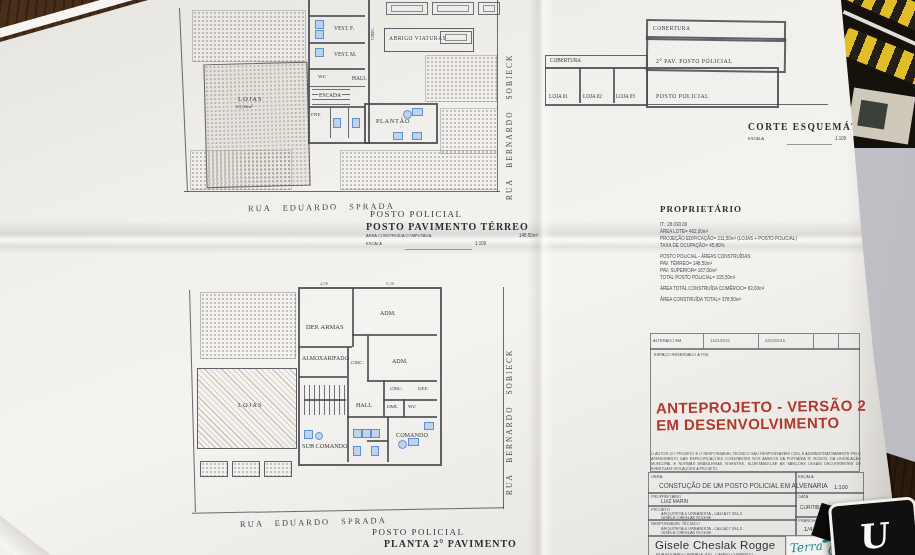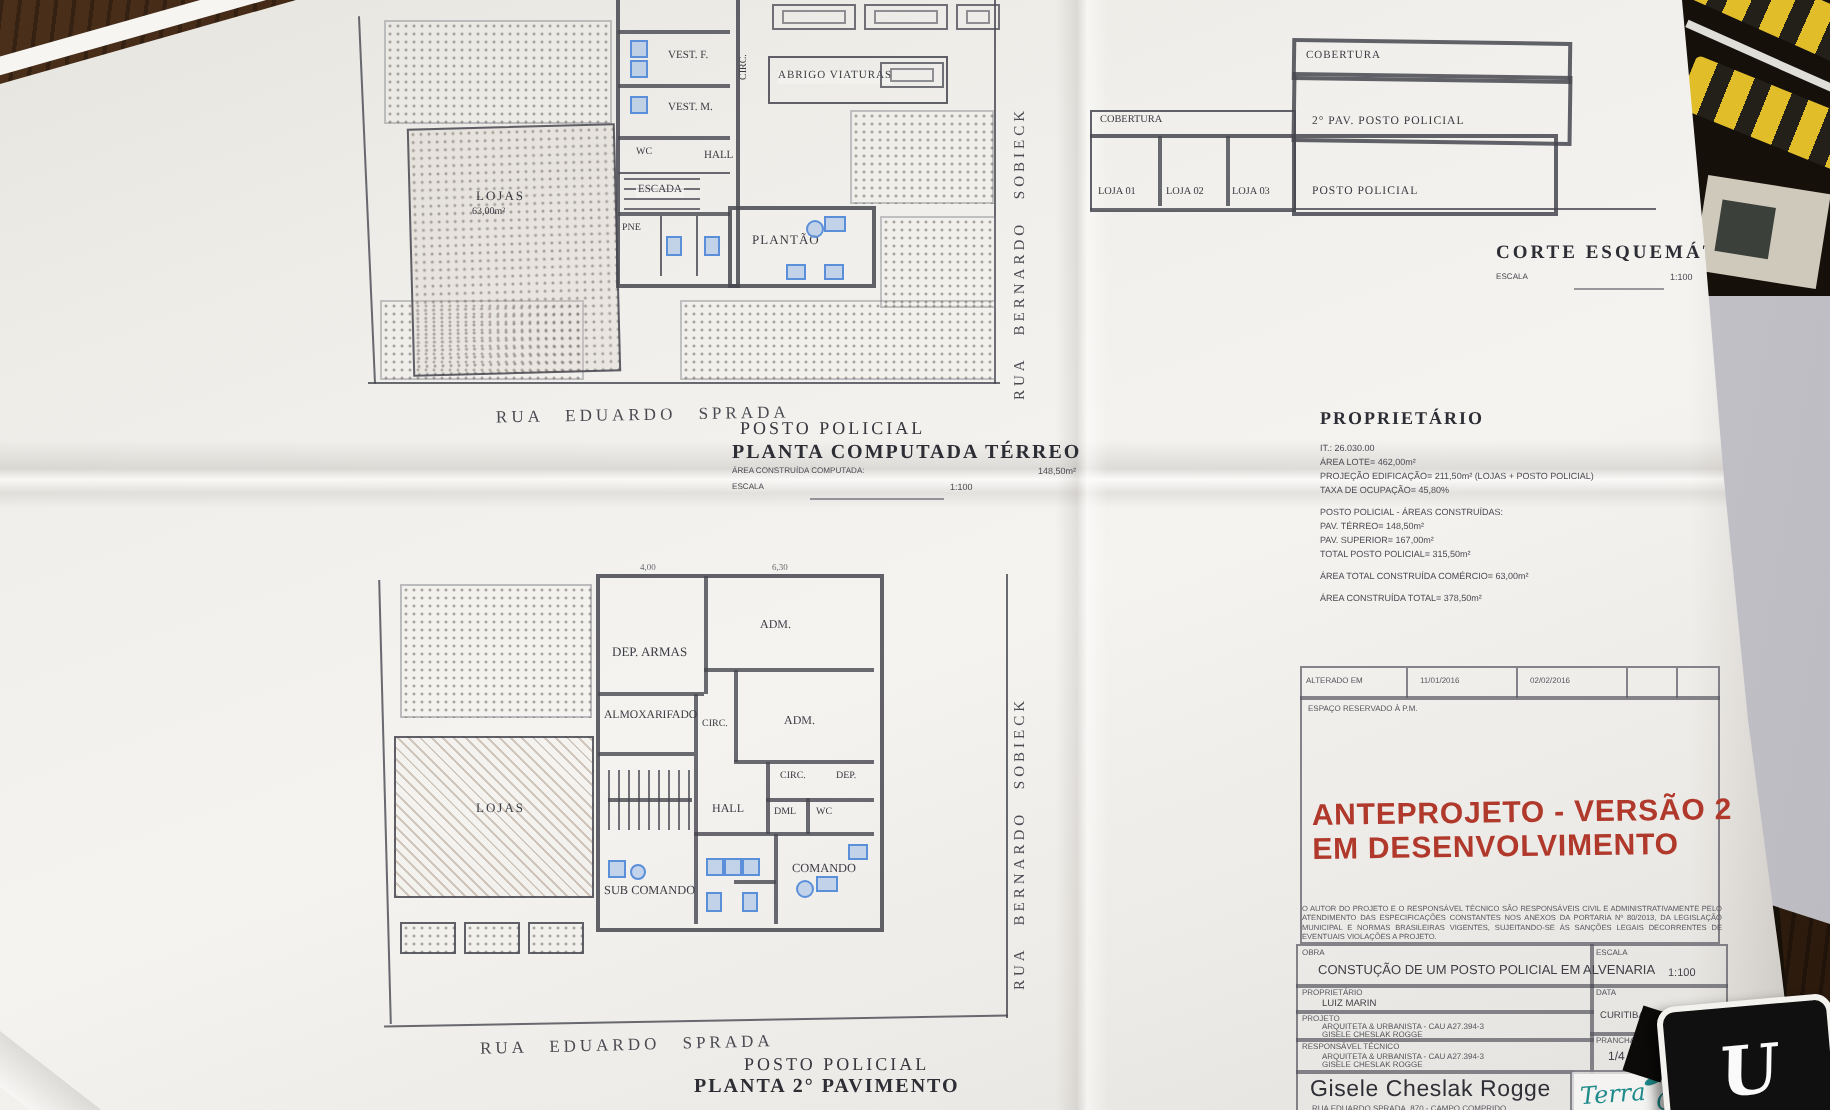--- a/index.html
+++ b/index.html
@@ -153,21 +153,21 @@
   <div class="car" style="left:478px;top:2px;width:20px;height:11px;">
       <i></i>
     </div>
   <div class="car" style="left:440px;top:31px;width:30px;height:11px;">
       <i></i>
     </div>
 
   <span class="lbl street" style="left:248px;top:203px;transform:rotate(-1deg);">RUA EDUARDO SPRADA</span>
   <span class="lbl street vstreet" style="left:506px;top:200px;font-size:7.5px;">RUA BERNARDO SOBIECK</span>
   <span class="lbl ptitle1" style="left:370px;top:210px;">POSTO POLICIAL</span>
-  <span class="lbl ptitle2" style="left:366px;top:222px;">PLANTA COMPUTADA TÉRREO</span>
+  <span class="lbl ptitle2" style="left:366px;top:222px;">POSTO PAVIMENTO TÉRREO</span>
   <div class="leader" style="left:366px;top:233px;width:132px;">
     <span class="micro">ÁREA CONSTRUÍDA COMPUTADA:</span>
     <span class="lead-line"></span>
     <span class="micro" style="transform:scale(.5);">148,50m²</span>
   </div>
   <div class="leader" style="left:366px;top:241px;width:132px;">
     <span class="micro">ESCALA</span>
     <span class="lead-line"></span>
     <span class="micro" style="transform:scale(.5);">1:100</span>
   </div>
@@ -226,21 +226,21 @@
   <div class="fix" style="left:371px;top:446px;width:6px;height:8px;"></div>
   <div class="fix fixc" style="left:398px;top:440px;width:7px;height:7px;"></div>
   <div class="fix" style="left:408px;top:438px;width:9px;height:6px;"></div>
   <div class="fix" style="left:424px;top:422px;width:8px;height:6px;"></div>
   <div class="fix" style="left:304px;top:430px;width:7px;height:7px;"></div>
   <div class="fix fixc" style="left:315px;top:432px;width:6px;height:6px;"></div>
 
   <span class="lbl street" style="left:240px;top:518px;transform:rotate(-1.5deg);">RUA EDUARDO SPRADA</span>
   <span class="lbl street vstreet" style="left:506px;top:495px;font-size:7.5px;">RUA BERNARDO SOBIECK</span>
   <span class="lbl ptitle1" style="left:372px;top:528px;">POSTO POLICIAL</span>
-  <span class="lbl ptitle2" style="left:347px;top:539px;">PLANTA 2° PAVIMENTO</span>
+  <span class="lbl ptitle2" style="left:384px;top:539px;">PLANTA 2° PAVIMENTO</span>
 
   <div class="room w2" style="left:646px;top:20px;width:136px;height:17px;transform:rotate(.8deg);"></div>
   <span class="lbl" style="left:653px;top:26px;font-size:5.5px;letter-spacing:.5px;">COBERTURA</span>
   <div class="room w2" style="left:646px;top:37px;width:136px;height:31px;transform:rotate(.8deg);"></div>
   <span class="lbl" style="left:656px;top:59px;font-size:5.8px;letter-spacing:.5px;">2° PAV.  POSTO POLICIAL</span>
   <div class="room" style="left:545px;top:55px;width:101px;height:12px;border-width:1.5px;"></div>
   <span class="lbl" style="left:550px;top:58px;font-size:5.2px;">COBERTURA</span>
   <div class="room" style="left:545px;top:67px;width:101px;height:37px;border-width:1.5px;"></div>
   <div class="line" style="left:579px;top:68px;width:1.5px;height:35px;"></div>
   <div class="line" style="left:613px;top:68px;width:1.5px;height:35px;"></div>

